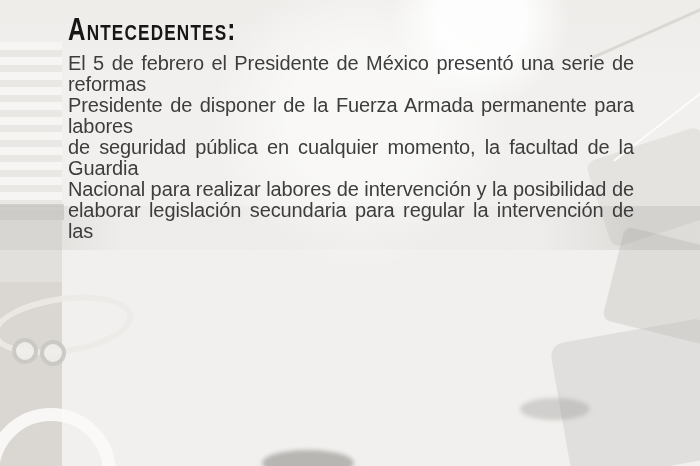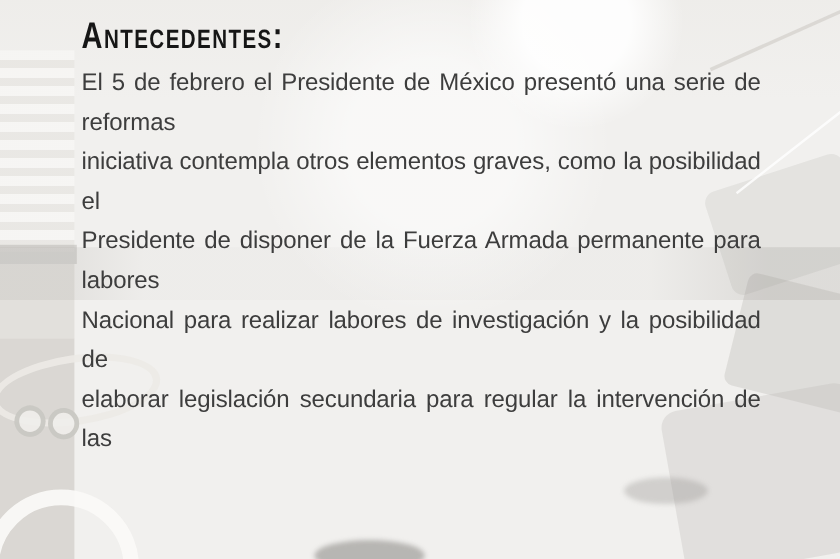--- a/index.html
+++ b/index.html
@@ -41,21 +41,21 @@
     background:rgba(112,110,106,.45);filter:blur(2px);}
   .bg-blob2{left:520px;top:398px;width:70px;height:22px;border-radius:50%;
     background:rgba(150,147,142,.35);filter:blur(2px);}
 
   
   .content{position:absolute;left:68px;top:12px;width:566px;color:#3d3d3d;}
   .title{margin:0 0 5px 0;font-size:31px;line-height:36px;font-weight:900;
     font-variant:small-caps;letter-spacing:1.5px;color:#161616;
     transform:scaleX(.78);transform-origin:0 50%;white-space:nowrap;}
   .para{font-size:20px;}
-  .line{line-height:33px;text-align:justify;text-align-last:justify;
+  .line{line-height:21px;text-align:justify;text-align-last:justify;
     white-space:normal;letter-spacing:-0.1px;}
 </style>
 </head>
 <body>
 
 <div id="page">
 
   <div class="bg bg-wash"></div>
   <div class="bg bg-left-stripes"></div>
   <div class="bg bg-left-band"></div>
@@ -72,22 +72,22 @@
   <div class="bg bg-wheel w2"></div>
   <div class="bg bg-arc"></div>
   <div class="bg bg-blob"></div>
   <div class="bg bg-blob2"></div>
 
   <div class="content">
     <h1 class="title">Antecedentes:</h1>
 
     <div class="para" id="para1">
       <div class="line">El 5 de febrero el Presidente de México presentó una serie de reformas</div>
-      <div class="line">iniciativa contempla otros elementos graves, como la posibilidad el</div>
       <div class="line">Presidente de disponer de la Fuerza Armada permanente para labores</div>
-      <div class="line">Nacional para realizar labores de investigación y la posibilidad de</div>
+      <div class="line">de seguridad pública en cualquier momento, la facultad de la Guardia</div>
+      <div class="line">Nacional para realizar labores de intervención y la posibilidad de</div>
       <div class="line">elaborar legislación secundaria para regular la intervención de las</div>
 
     </div>
 
   </div>
 
 </div>
 
 </body></html>

